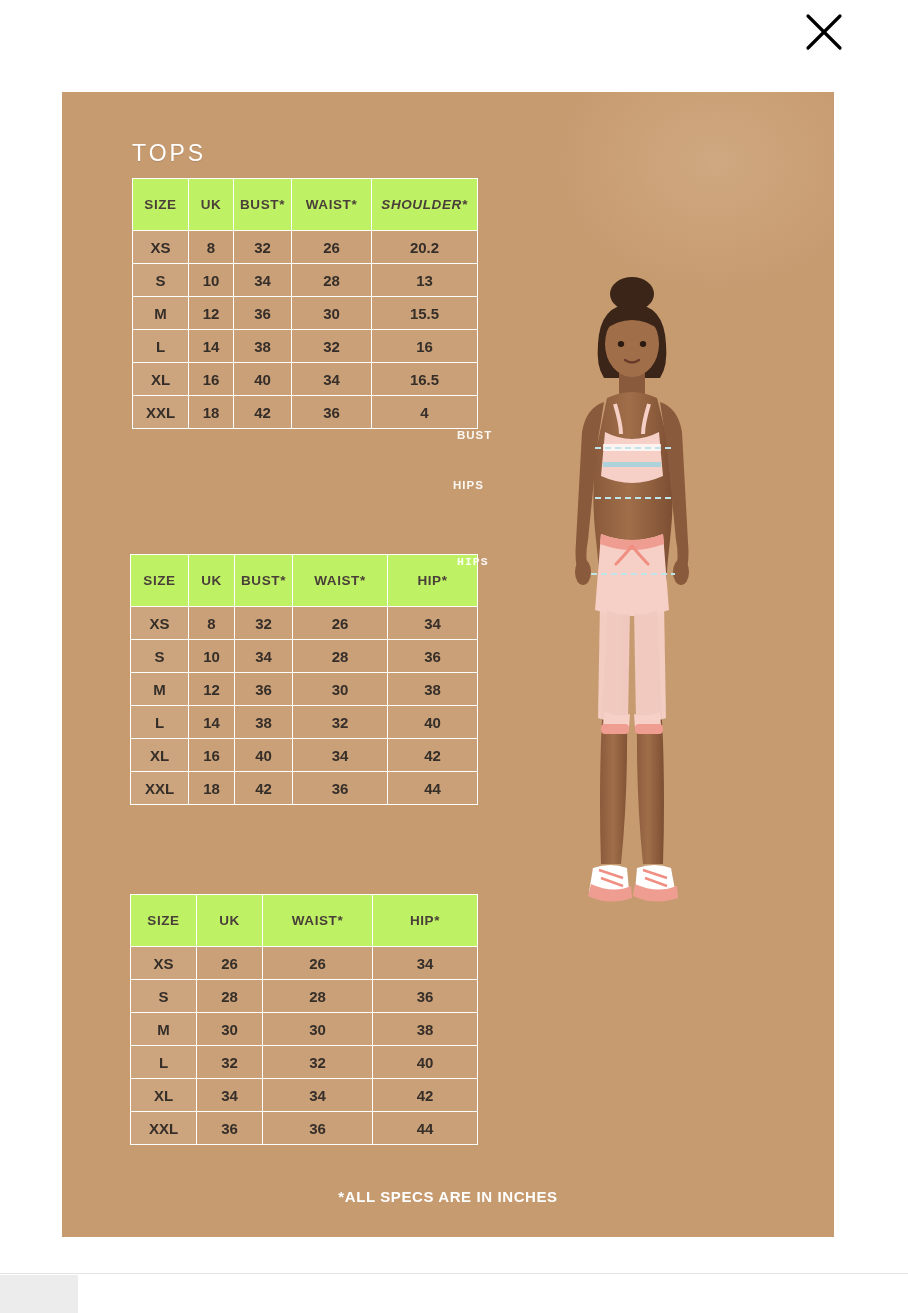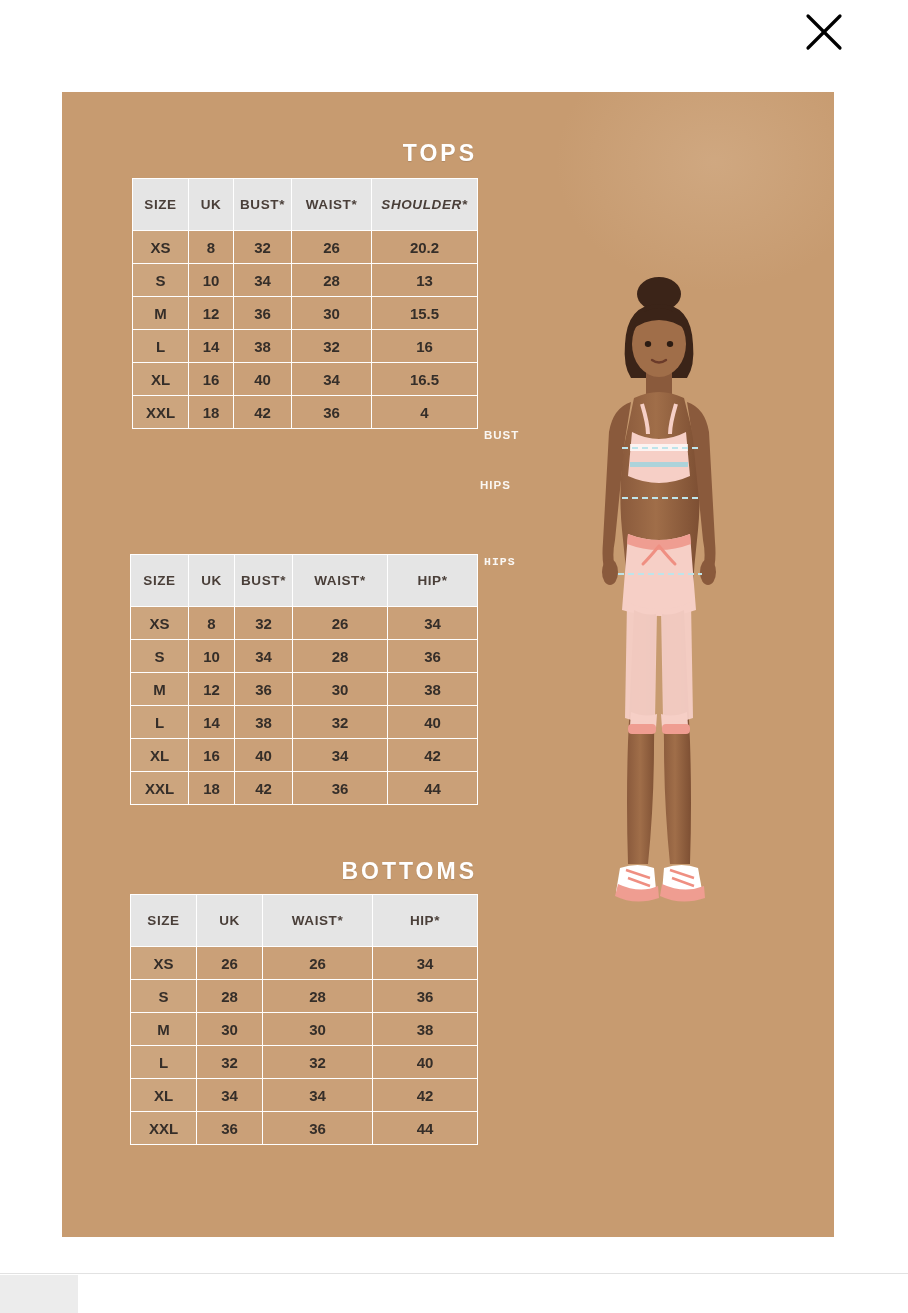--- a/index.html
+++ b/index.html
@@ -53,45 +53,45 @@
     width: 320px; height: 260px;
     background: radial-gradient(ellipse at center, rgba(214,178,142,0.55) 0%, rgba(199,155,112,0) 70%);
     pointer-events: none;
   }
 
   
   .sec-title {
     position: absolute;
     left: 70px;
     width: 345px;
-    text-align: right;
+    text-align: left;
     color: #ffffff;
     font-size: 23px;
-    font-weight: bold;
+    font-weight: normal;
     letter-spacing: 3px;
     text-shadow: 0 1px 1px rgba(0,0,0,0.12);
   }
 
   
   table.size-table {
     position: absolute;
     border-collapse: collapse;
     table-layout: fixed;
     font-size: 14px;
     color: #3d3630;
   }
   table.size-table th, table.size-table td {
     border: 1px solid #ffffff;
     text-align: center;
     font-weight: bold;
     height: 33px;
     padding: 0;
   }
   table.size-table thead th {
-    background: #e5e5e5;
+    background: #bef264;
     color: #4a3f39;
     font-size: 13.5px;
     letter-spacing: 0.6px;
     height: 52px;
   }
   table.size-table tbody td {
     background: rgba(255,255,255,0.06);
     color: #352e29;
     font-size: 15px;
   }
@@ -107,21 +107,21 @@
     text-align: center;
     color: #ffffff;
     font-size: 15px;
     font-weight: bold;
     letter-spacing: 0.6px;
   }
 
   
   .illus {
     position: absolute;
-    left: 432px; top: 180px;
+    left: 405px; top: 180px;
     width: 330px; height: 800px;
   }
   .measure-label {
     position: absolute;
     color: #ffffff;
     font-size: 11.5px;
     font-weight: bold;
     letter-spacing: 1px;
     opacity: 0.92;
   }
@@ -256,21 +256,20 @@
         <tr>
           <td>XXL</td>
           <td>18</td>
           <td>42</td>
           <td>36</td>
           <td>44</td>
         </tr>
       </tbody>
     </table>
 
-    <div class="sec-title" style="top:766px;">BOTTOMS</div>
     <table class="size-table" style="left:68px; top:802px; width:347px;">
       <thead>
         <tr>
           <th style="width:66px;">SIZE</th>
           <th style="width:66px;">UK</th>
           <th style="width:110px;">WAIST*</th>
           <th style="width:105px;">HIP*</th>
         </tr>
       </thead>
       <tbody>
@@ -306,20 +305,21 @@
         </tr>
         <tr>
           <td>XXL</td>
           <td>36</td>
           <td>36</td>
           <td>44</td>
         </tr>
       </tbody>
     </table>
 
+    <div class="footer-note">*ALL SPECS ARE IN INCHES</div>
 
     <div class="illus">
       <svg width="330" height="800" viewBox="0 0 330 800" aria-hidden="true">
         <defs>
           <linearGradient id="skin" x1="0" y1="0" x2="1" y2="0">
             <stop offset="0%" stop-color="#8a5a3c"></stop>
             <stop offset="45%" stop-color="#a06e49"></stop>
             <stop offset="100%" stop-color="#7d4f33"></stop>
           </linearGradient>
         </defs>

